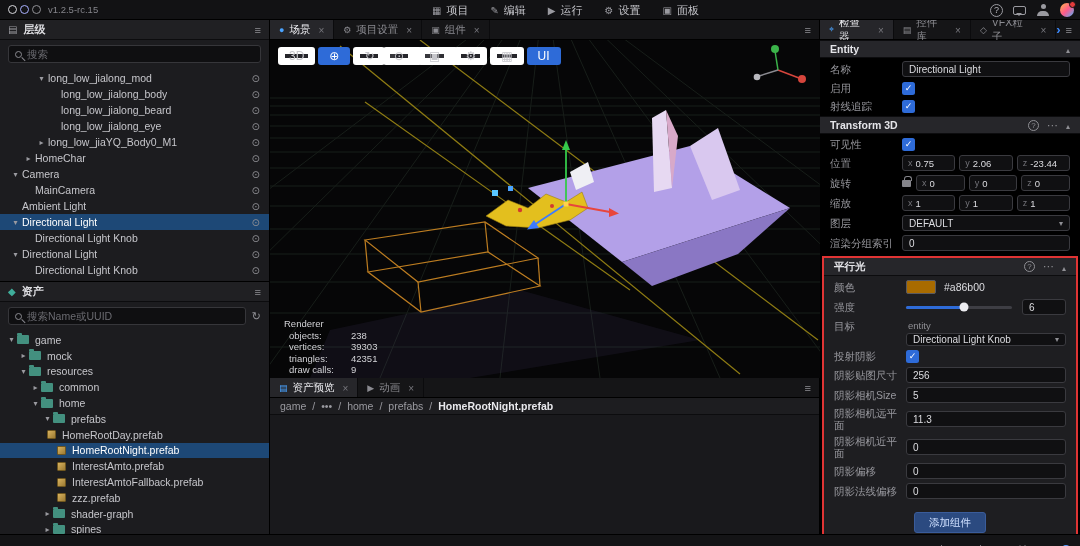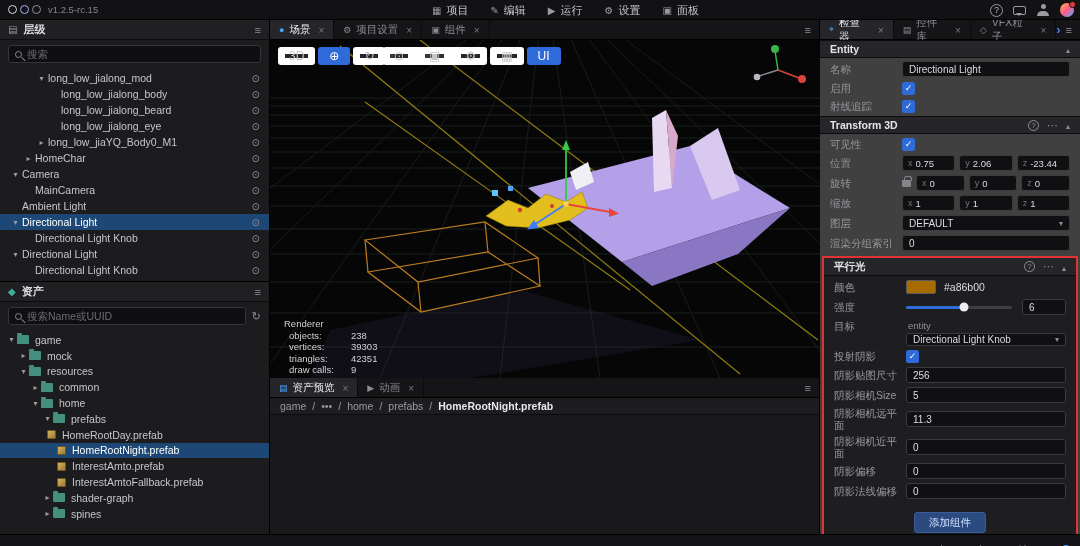--- a/index.html
+++ b/index.html
@@ -83,21 +83,21 @@
 .stats{position:absolute;left:14px;top:278px;font-family:"DejaVu Sans Mono","Liberation Mono",monospace;font-size:9.5px;color:#d2d2d6;line-height:11.5px}
 .st-line{padding-left:5px}
 .st-line span:first-child{display:inline-block;min-width:62px}
 
 
 .bc{height:17px;display:flex;align-items:center;gap:6px;padding:0 10px;background:#1d1d20;border-bottom:1px solid #0c0c0e;font-size:10.5px;color:#9a9aa0}
 .bc .cur{color:#e8e8ec;font-weight:bold}
 .pv-body{height:119px;background:#19191c}
 
 
-.ins-body{height:494px;overflow:hidden;background:#404040;position:relative}
+.ins-body{height:494px;overflow:hidden;background:#000000;position:relative}
 .sechead{height:18px;background:#26262a;display:flex;align-items:center;padding:0 10px;border-top:1px solid #0c0c0e;border-bottom:1px solid #0c0c0e}
 .sechead .st{font-weight:bold;color:#e4e4e8;font-size:10.5px}
 .shicons{margin-left:auto;display:flex;gap:8px;align-items:center;color:#8f8f94}
 .qm{width:11px;height:11px;border:1px solid #8f8f94;border-radius:50%;font-size:8px;display:flex;align-items:center;justify-content:center}
 .qm::before{content:"?"}
 .dots::before{content:"⋯"}
 .chev::before{content:"▴";font-size:8px}
 .irow{display:flex;align-items:center;padding:0 10px;margin:2px 0;min-height:18px}
 .irow.short{min-height:16px}
 .irow.tall{min-height:26px}
@@ -309,20 +309,25 @@
       <div class="trow arow" style="padding-left:46px">
           <span class="arr"></span>
           <span class="pref"></span>
           <span class="tl">InterestAmto.prefab</span>
         </div>
       <div class="trow arow" style="padding-left:46px">
           <span class="arr"></span>
           <span class="pref"></span>
           <span class="tl">InterestAmtoFallback.prefab</span>
         </div>
+      <div class="trow arow" style="padding-left:46px">
+          <span class="arr"></span>
+          <span class="pref"></span>
+          <span class="tl">zzz.prefab</span>
+        </div>
       <div class="trow arow" style="padding-left:42px">
           <span class="arr">▸</span>
           <span class="folder"></span>
           <span class="tl">shader-graph</span>
         </div>
       <div class="trow arow" style="padding-left:42px">
           <span class="arr">▸</span>
           <span class="folder"></span>
           <span class="tl">spines</span>
         </div>

